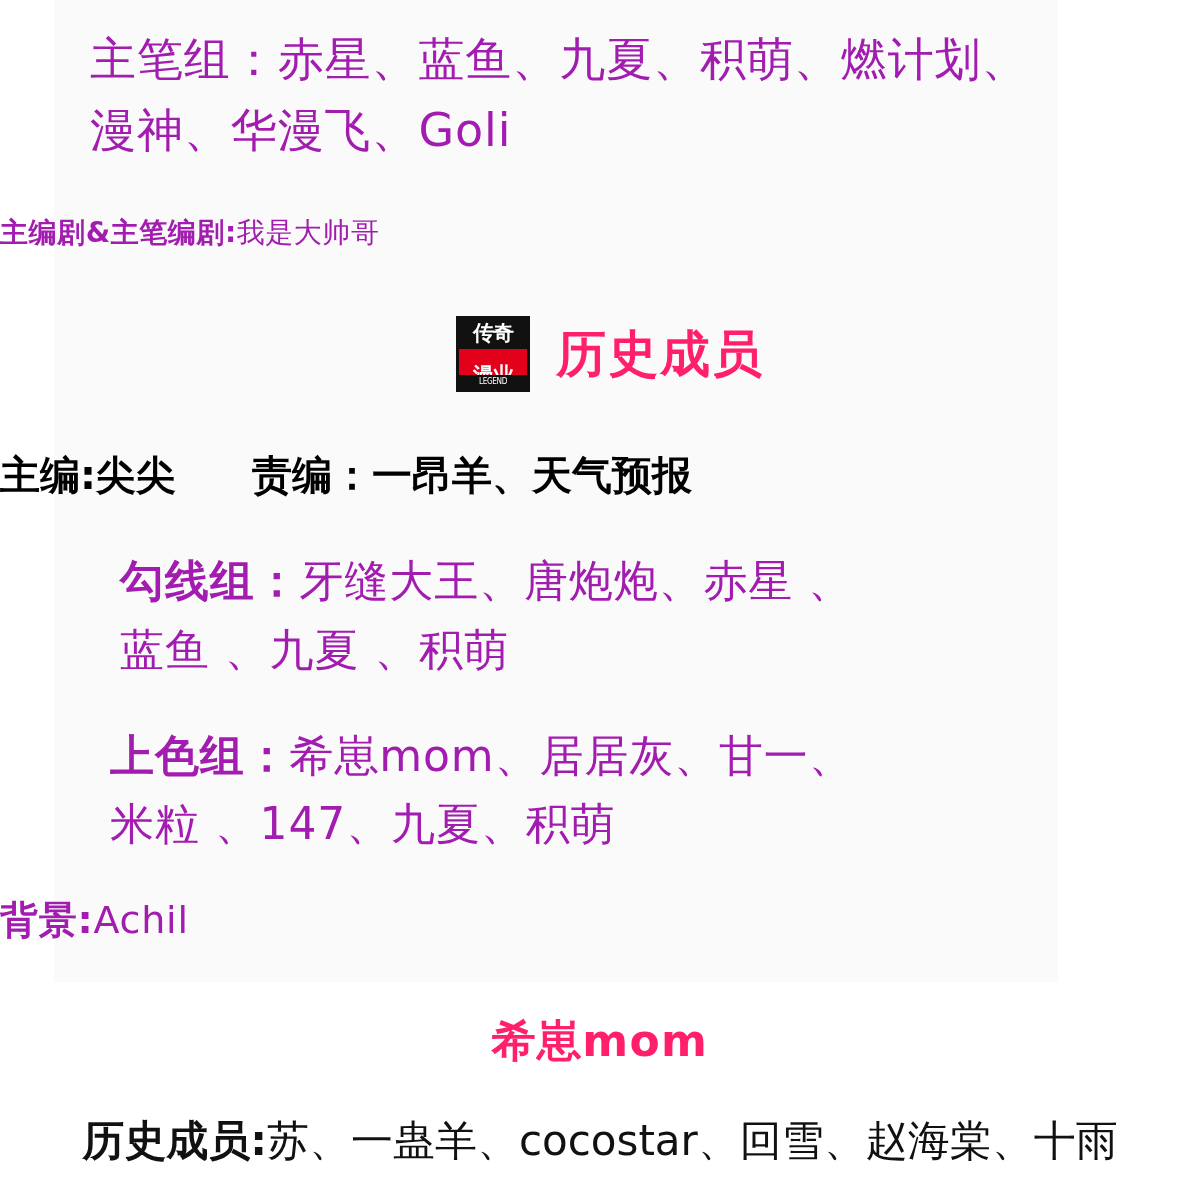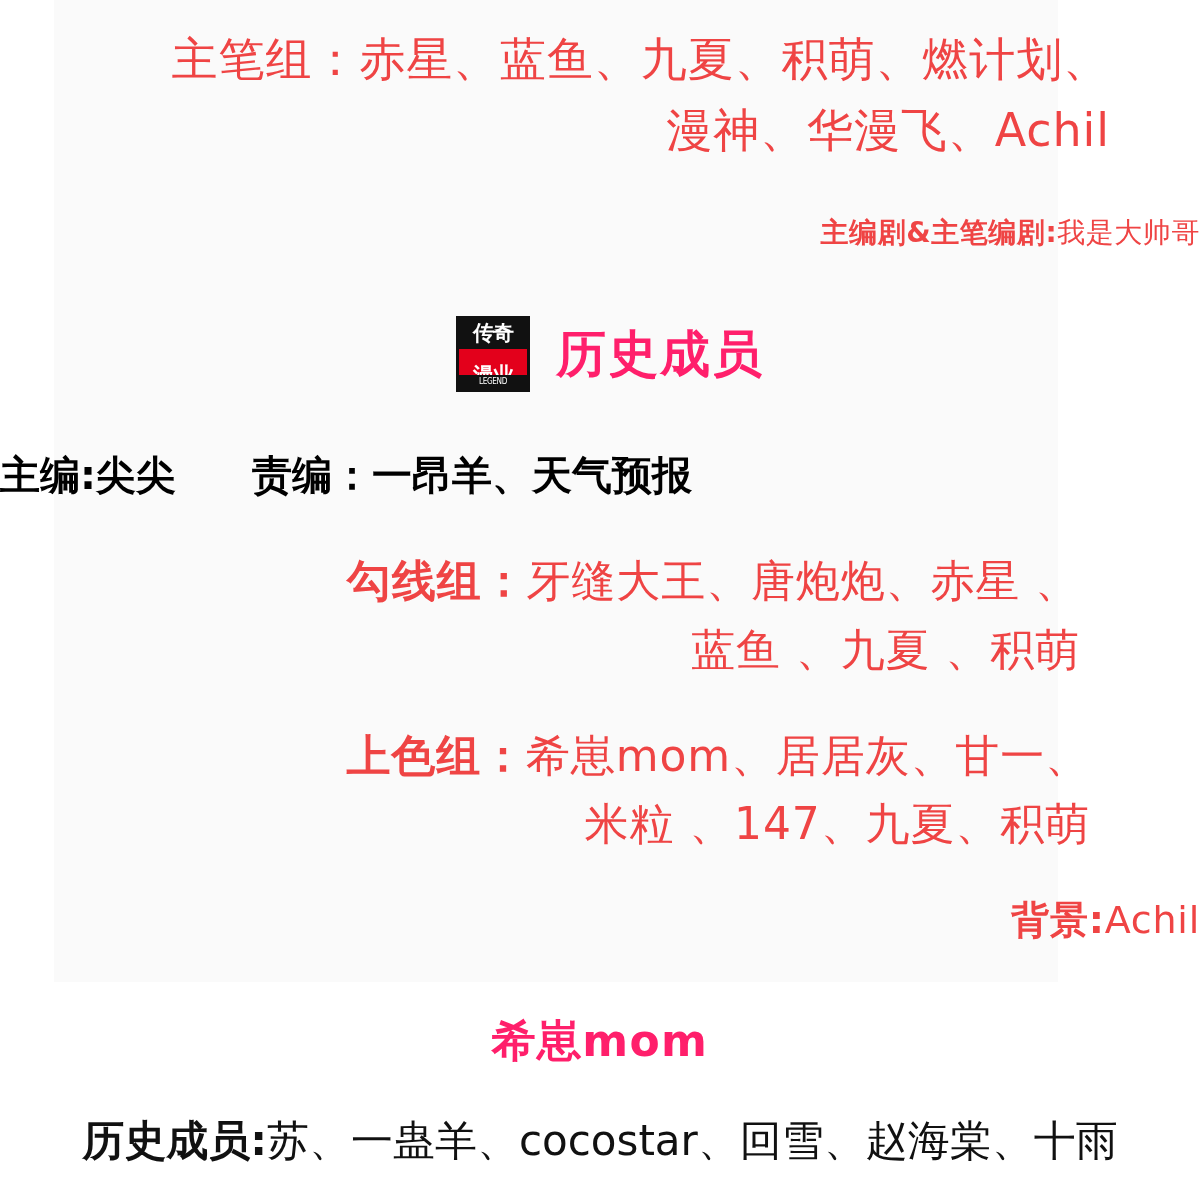--- a/index.html
+++ b/index.html
@@ -30,22 +30,22 @@
   }
   .content {
     position: relative;
     z-index: 2;
     width: 1200px;
     padding-top: 24px;
     box-sizing: border-box;
     text-align: center;
   }
   .line {
-    text-align: right;
-    color: #ef4444;
+    text-align: left;
+    color: #a21caf;
     line-height: 1.42;
     letter-spacing: 0.02em;
   }
   .block-writers {
     font-size: 46px;
     font-weight: 500;
     padding: 0 90px;
     line-height: 1.55;
   }
   .block-writers .l2 {
@@ -203,21 +203,21 @@
 <body>
 
 <div class="page">
 
   <div class="panel"></div>
 
   <div class="content">
 
     <div class="line block-writers">
       <span>主笔组：</span><span>赤星、蓝鱼、九夏、积萌、燃计划、</span>
-      <span class="l2">漫神、华漫飞、Achil</span>
+      <span class="l2">漫神、华漫飞、Goli</span>
     </div>
 
     <div class="line block-editor">
       <span>主编剧&amp;主笔编剧:</span><span class="thin">我是大帅哥</span>
     </div>
 
     <div class="team-header">
       <span class="logo">
         <span class="top-band">
           <span class="glyph">传奇</span>

